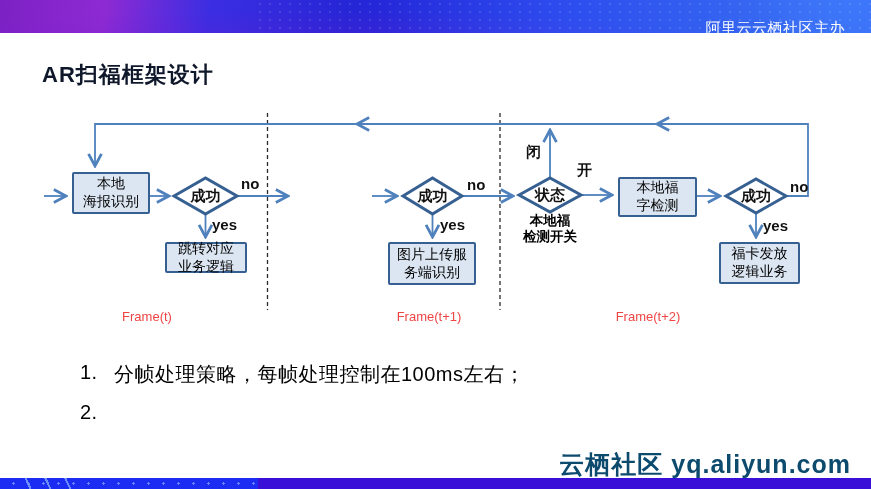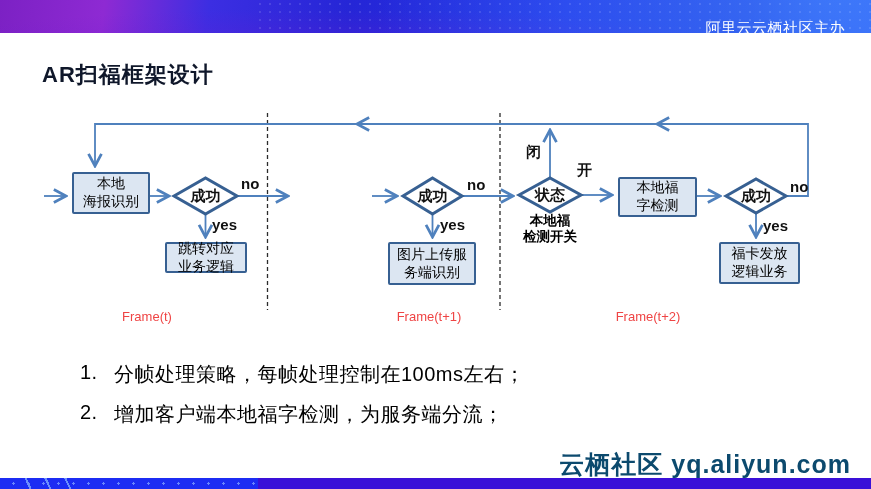--- a/index.html
+++ b/index.html
@@ -180,21 +180,20 @@
     <div class="frame-label" id="frame-2">Frame(t+2)</div>
   </div>
 
   <div class="bullets">
     <div class="bullet-item">
       <span class="bullet-num">1.</span>
       <span class="bullet-text">分帧处理策略，每帧处理控制在100ms左右；</span>
     </div>
     <div class="bullet-item">
       <span class="bullet-num">2.</span>
-      <span class="bullet-text">增加客户端本地福字检测，为服务端分流；</span>
     </div>
   </div>
 
   <div class="watermark">云栖社区 yq.aliyun.com</div>
   <div class="footer-bar">
     <div class="footer-bar-left"></div>
     <div class="footer-bar-right"></div>
   </div>
 
 </div>

